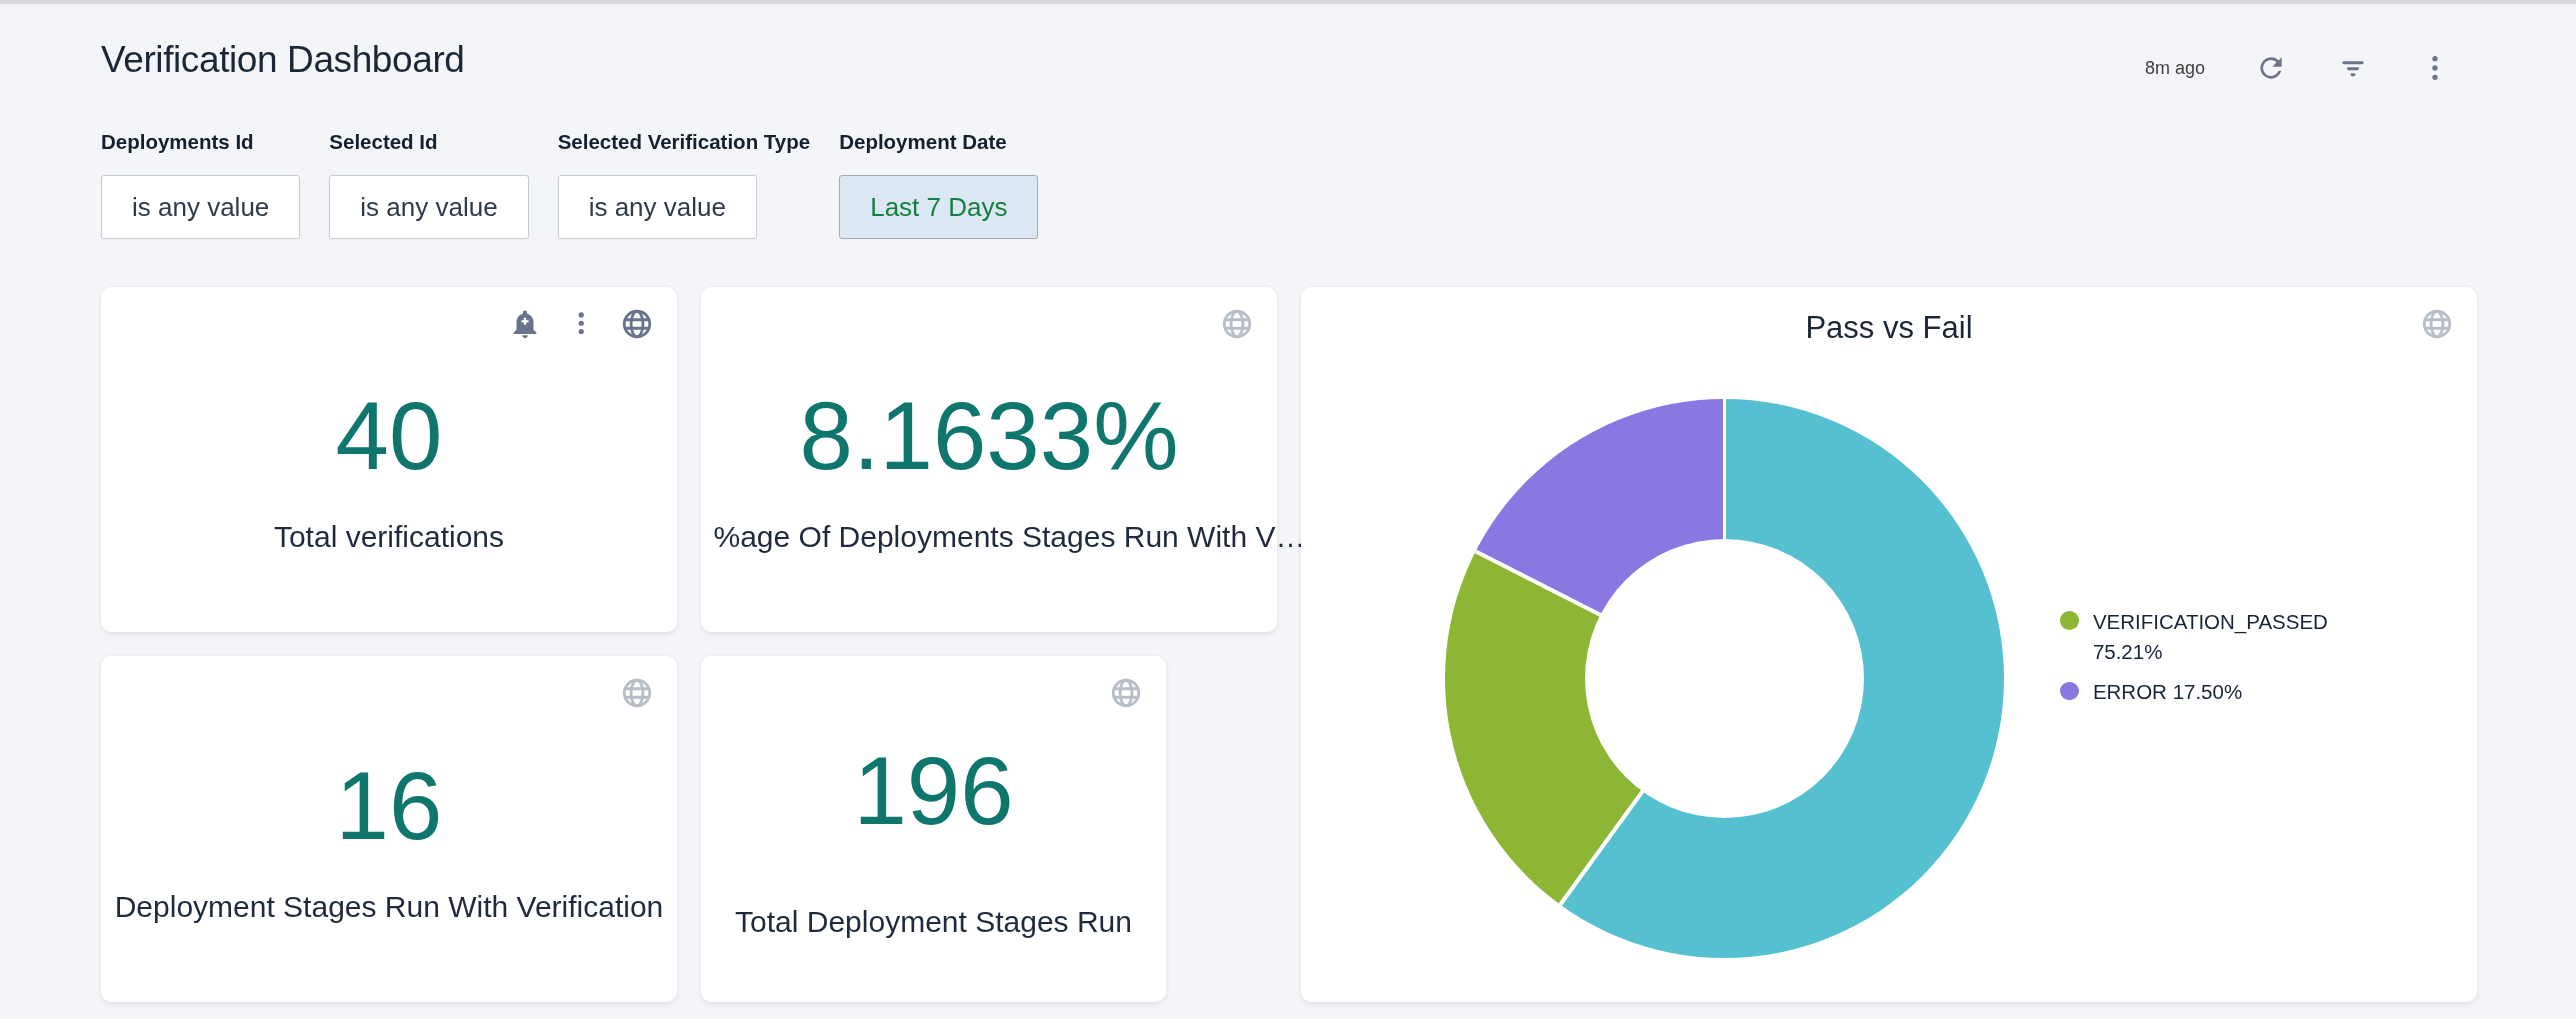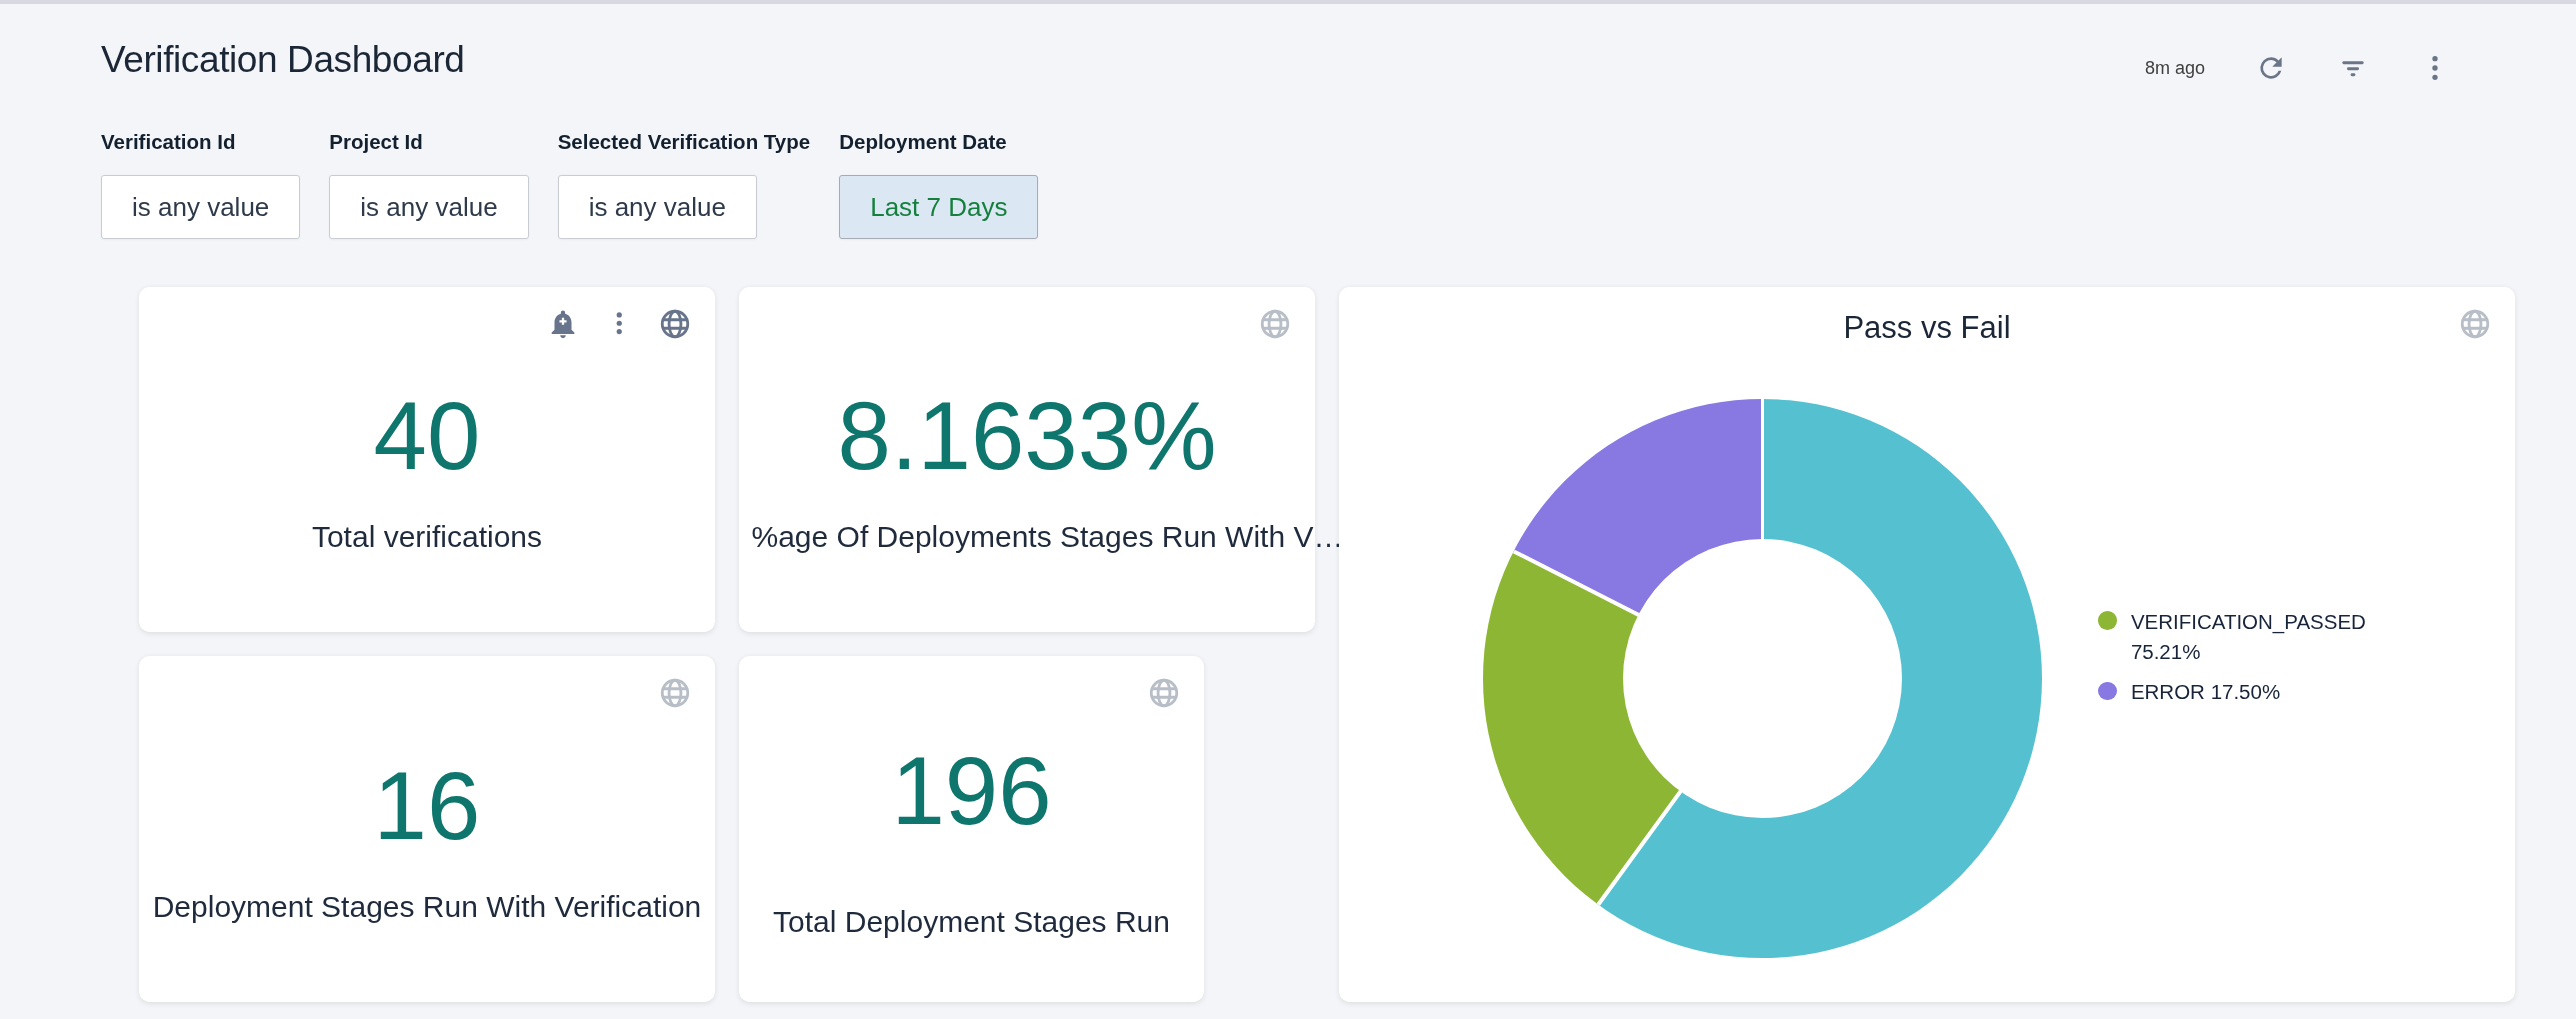--- a/index.html
+++ b/index.html
@@ -39,21 +39,20 @@
     font-size:26px; color:#2e3a4a; white-space:nowrap; cursor:pointer;
     box-shadow:0 0.9px 1.8px rgba(40,50,60,0.05);
     align-self:flex-start;
   }
   .filter-btn.active { background:#dbe7f3; border-color:#a7acb4; color:#15803d; }
 
   
   .tile {
     position:absolute; background:#ffffff; border-radius:10.7px;
     box-shadow:0 1.8px 5.3px rgba(40,50,60,0.10);
-    margin-left:38px;
   }
   .tile-kpi { display:flex; flex-direction:column; align-items:center; justify-content:center; }
   #tile-1 { left:101px; top:287px;  width:576px;  height:345px; }
   #tile-2 { left:701px; top:287px;  width:576px;  height:345px; }
   #tile-3 { left:101px; top:656px;  width:576px;  height:346px; }
   #tile-4 { left:701px; top:656px;  width:465px;  height:346px;gap:30px; }
   #tile-5 { left:1301px; top:287px; width:1176px; height:715px; }
 
   .kpi-value { font-size:96px; font-weight:400; color:#0f766e; line-height:1; margin-top:23px; }
   .kpi-label { font-size:30px; color:#1f2b3d; margin-top:36px; text-align:center; max-width:551px; white-space:nowrap; }
@@ -113,25 +112,25 @@
   </svg>
   <svg class="hicon" viewBox="0 0 24 24" fill="currentColor">
     <circle cx="12" cy="5" r="2"></circle>
       <circle cx="12" cy="12" r="2"></circle>
       <circle cx="12" cy="19" r="2"></circle>
   </svg>
 </div>
 
 <div class="filter-bar">
   <div class="filter-group">
-    <span class="filter-label">Verification Id</span>
+    <span class="filter-label">Deployments Id</span>
     <button class="filter-btn">is any value</button>
   </div>
   <div class="filter-group">
-    <span class="filter-label">Project Id</span>
+    <span class="filter-label">Selected Id</span>
     <button class="filter-btn">is any value</button>
   </div>
   <div class="filter-group">
     <span class="filter-label">Selected Verification Type</span>
     <button class="filter-btn">is any value</button>
   </div>
   <div class="filter-group">
     <span class="filter-label">Deployment Date</span>
     <button class="filter-btn active">Last 7 Days</button>
   </div>

